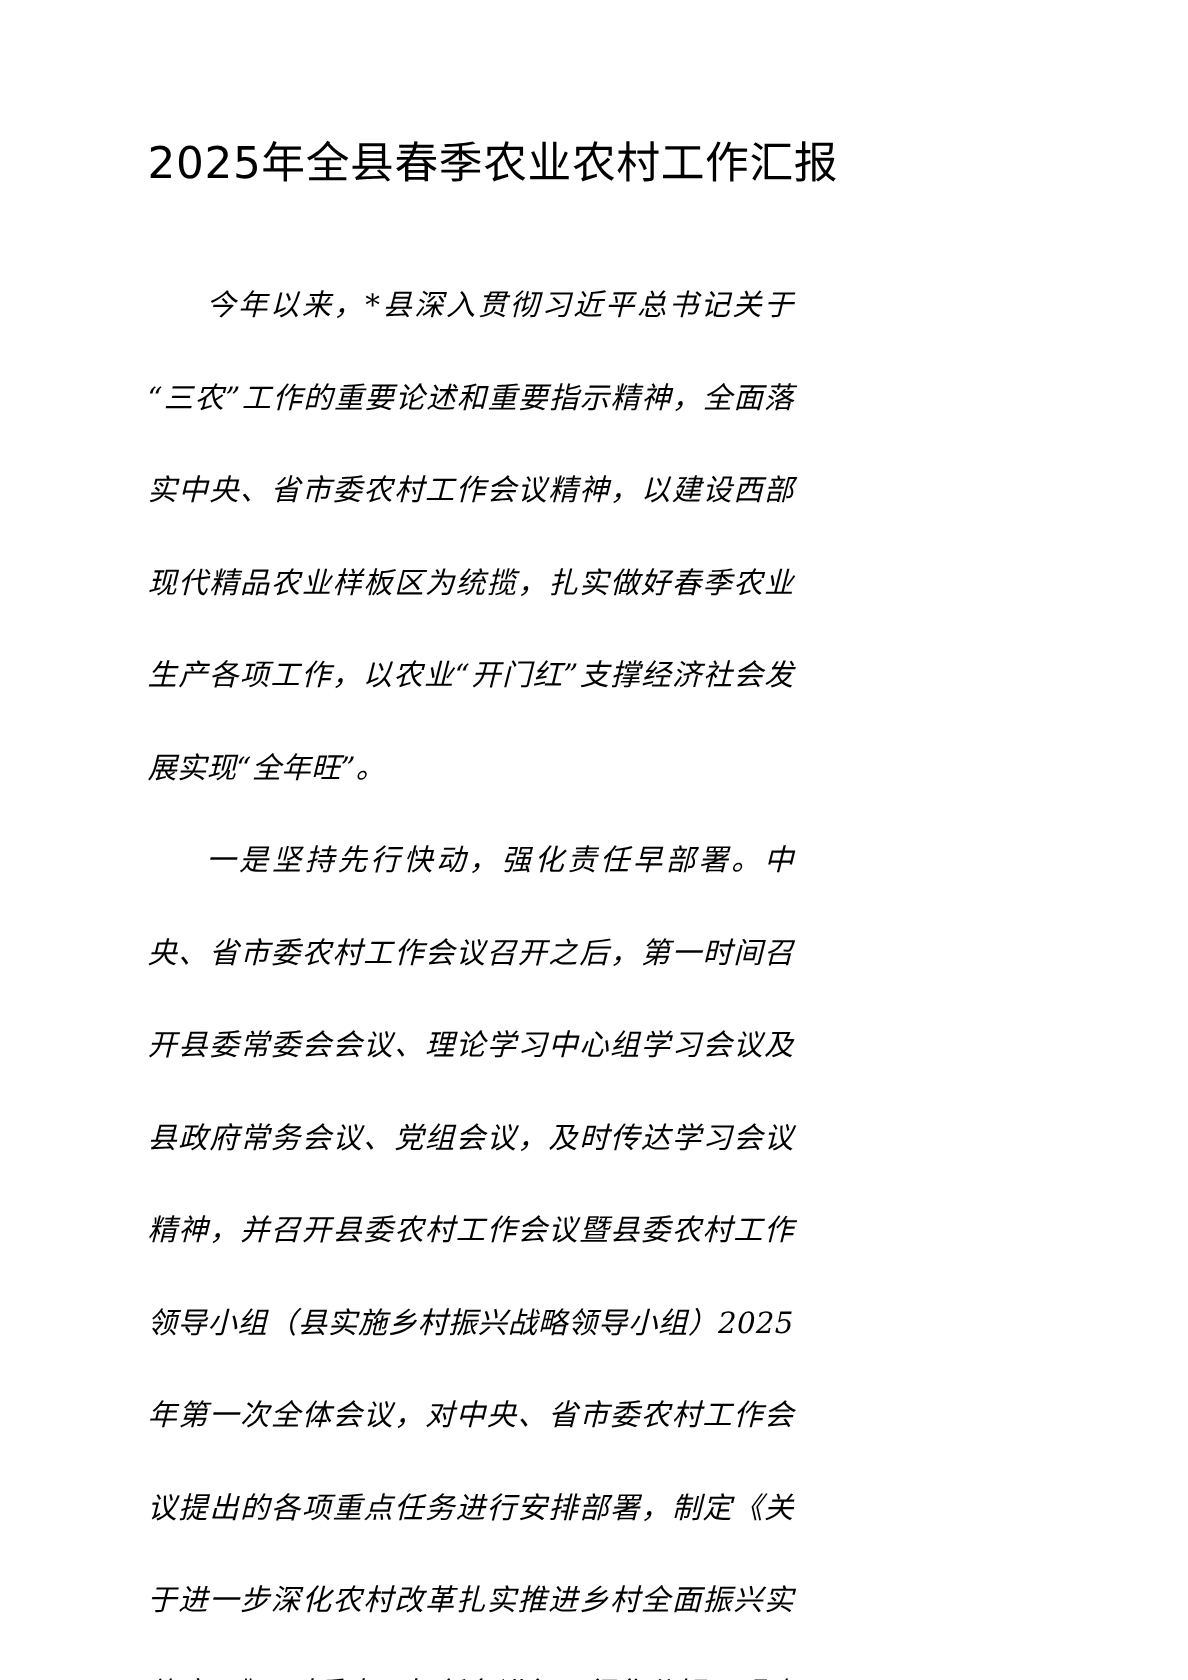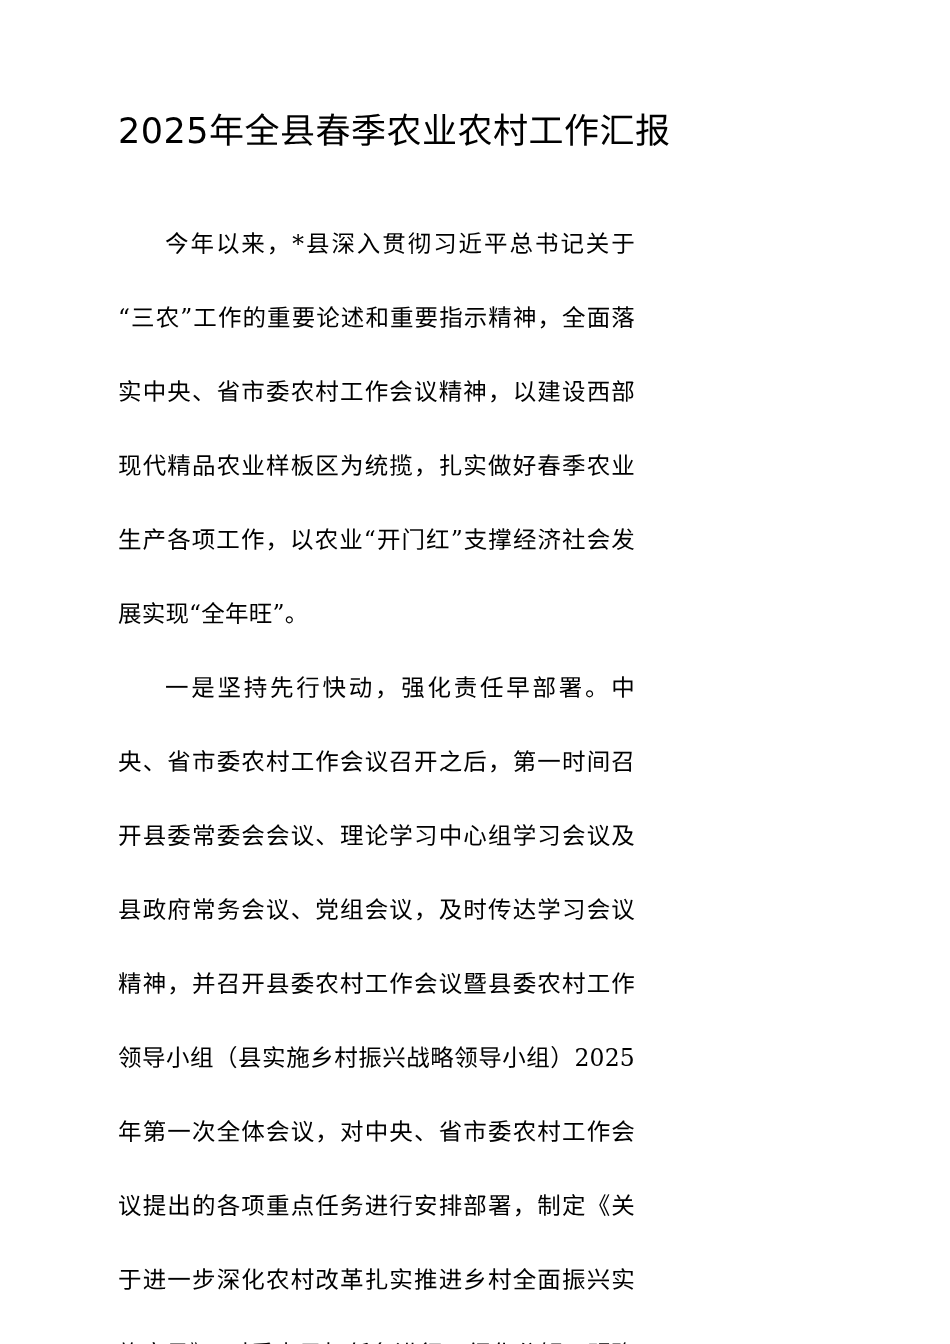--- a/index.html
+++ b/index.html
@@ -34,20 +34,21 @@
   }
   .body-text {
     font-family: "DejaVu Serif", "Liberation Serif", serif;
     font-size: 23.5px;
     line-height: 74px;
     text-align: justify;
     text-justify: inter-ideograph;
     text-indent: 2em;
     margin: 0;
     letter-spacing: 0.2px;
+    font-style: italic;
   }
   .body-text + .body-text {
     margin-top: 0;
   }
 </style>
 </head>
 <body>
 
 <div class="page">
   <h1 class="doc-title">2025年全县春季农业农村工作汇报</h1>

